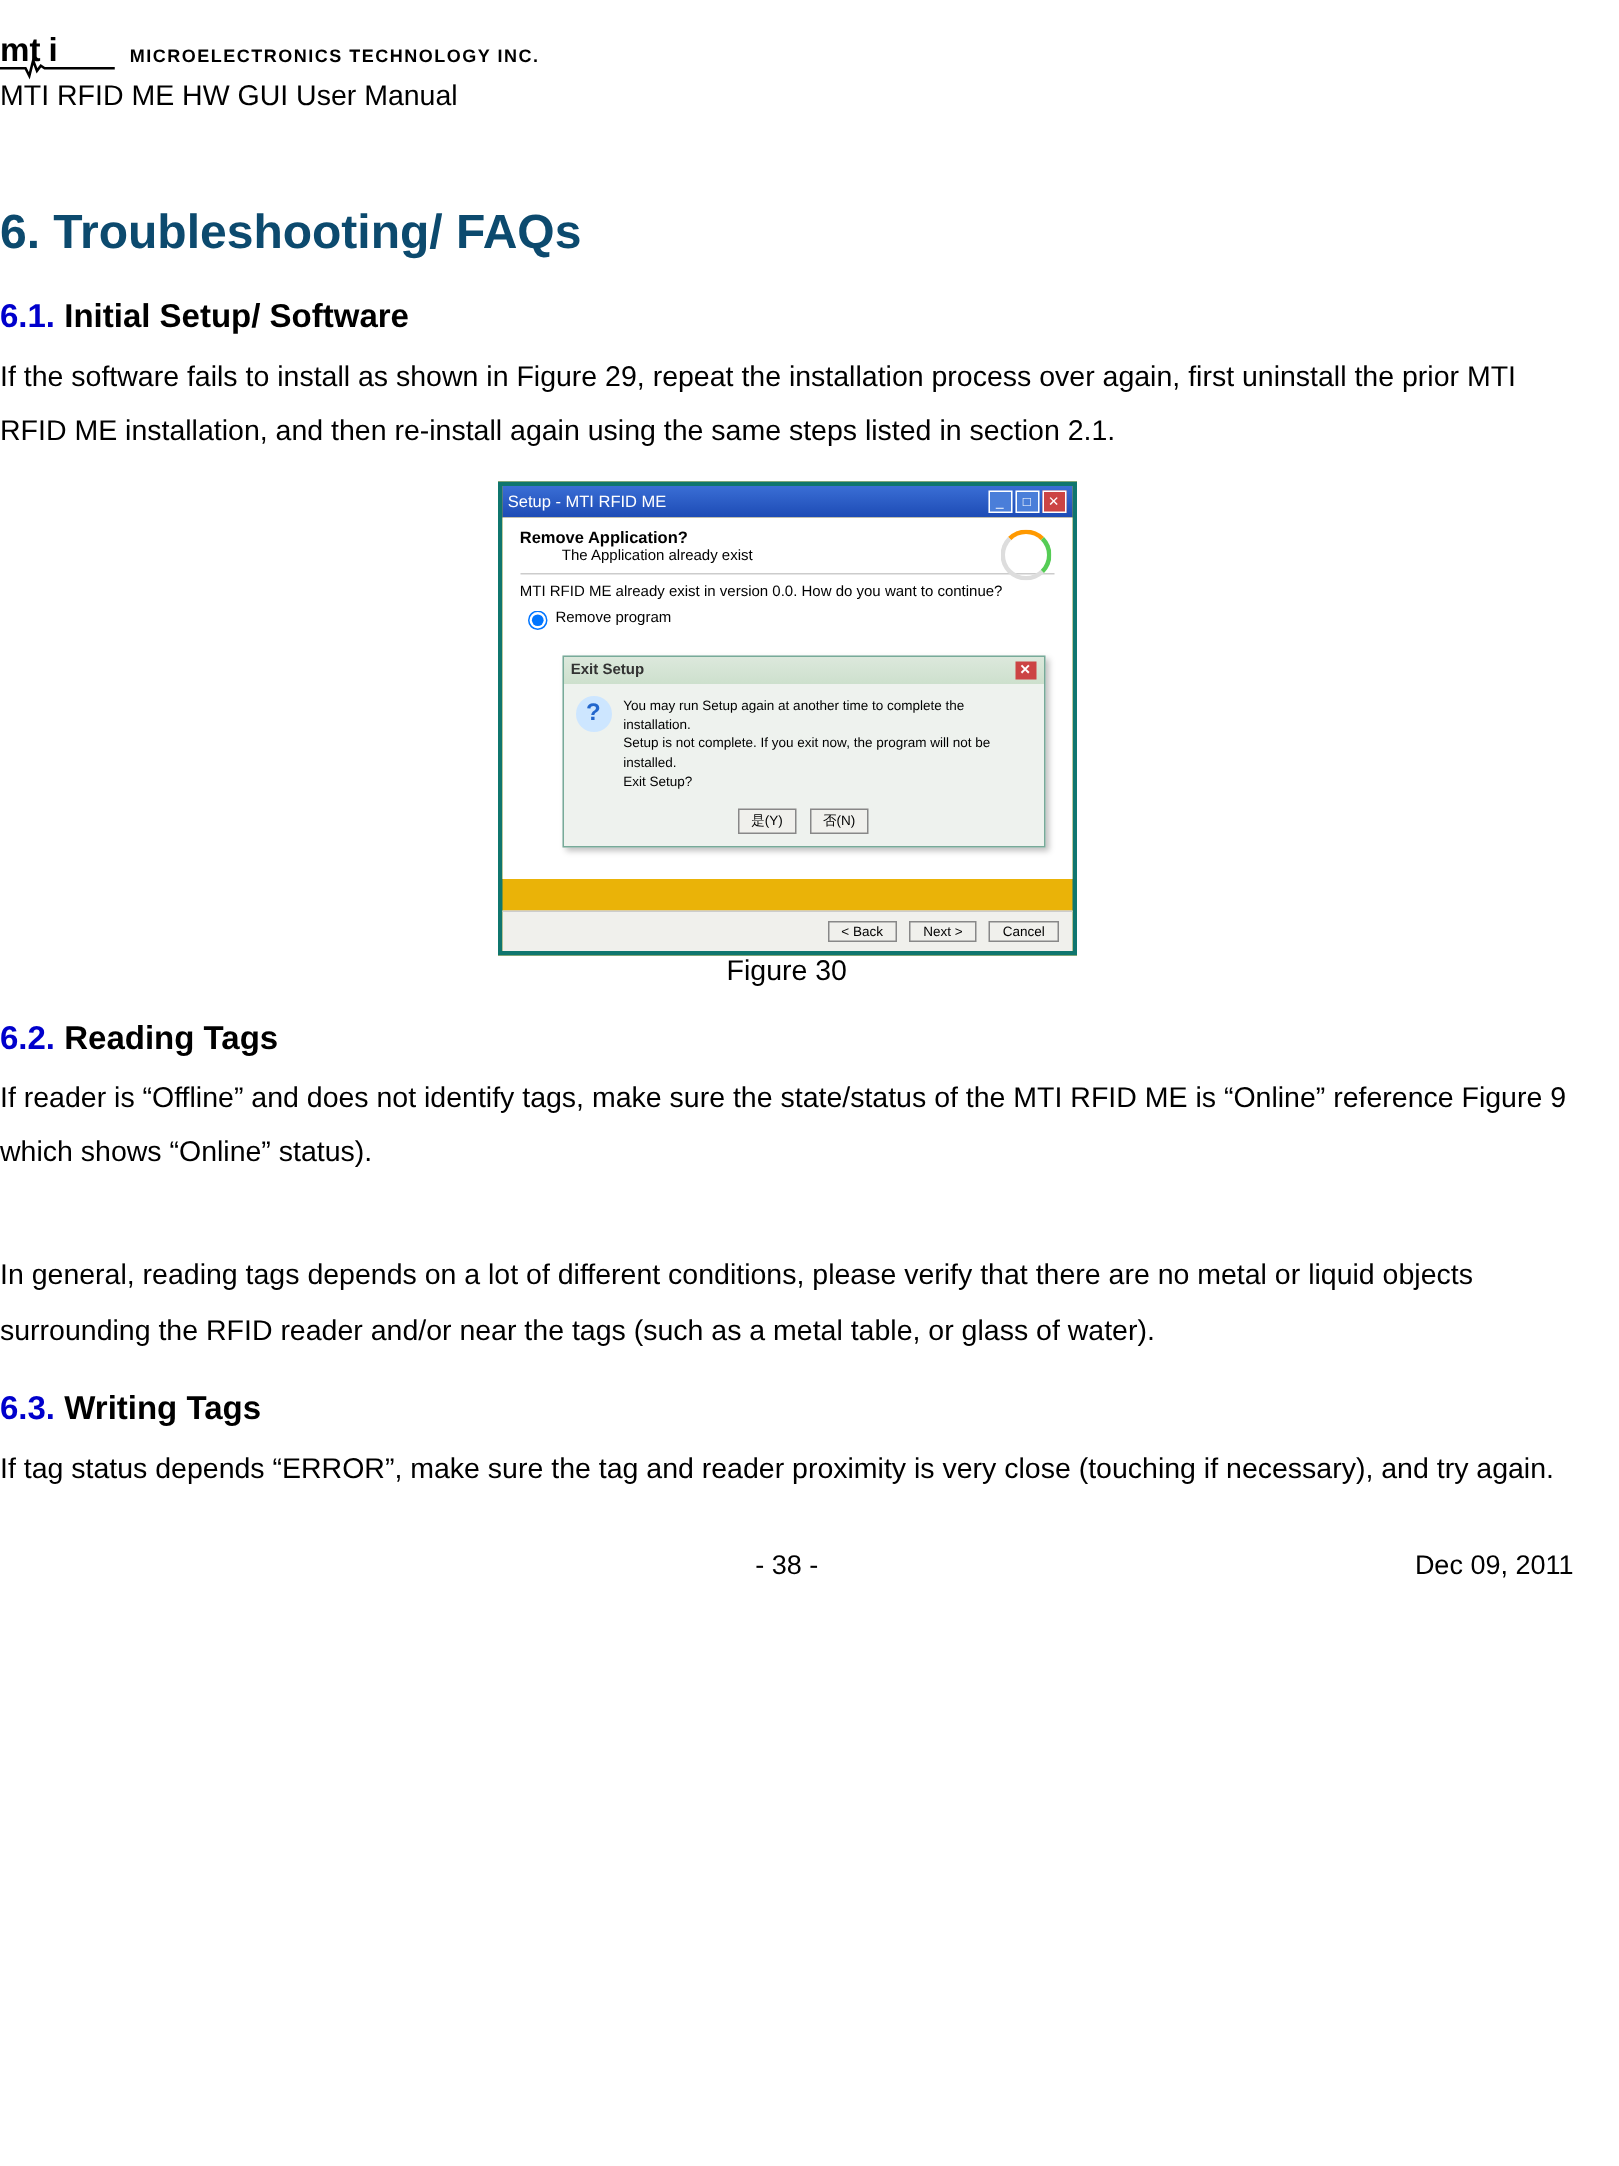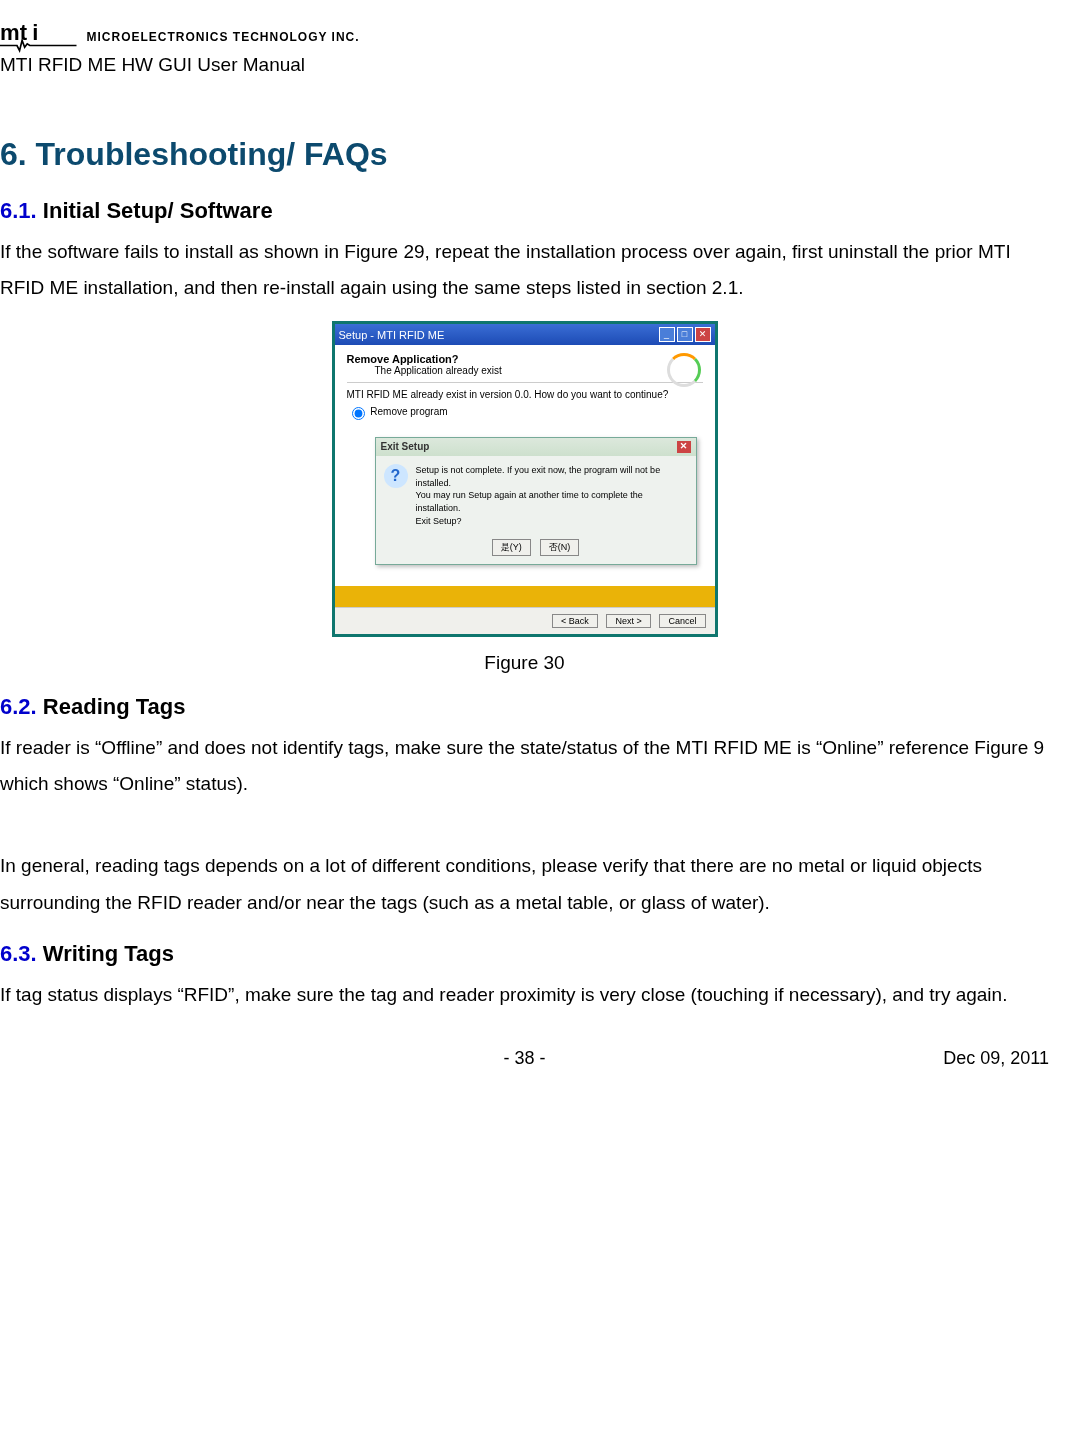--- a/index.html
+++ b/index.html
@@ -51,21 +51,20 @@
       font-size: 19px;
       line-height: 1.9;
       margin: 5px 0;
     }
     .figure-area {
       text-align: center;
       margin: 15px 0;
     }
     .figcaption {
       font-size: 19px;
-      margin-top: 15px;
     }
     .footer {
       display: flex;
       justify-content: space-between;
       font-size: 18px;
       padding: 30px 0 10px 0;
     }
     .footer .center {
       position: absolute;
       left: 50%;
@@ -245,22 +244,22 @@
         </div>
 
         <div class="dlg">
           <div class="dlg-title">
             <span>Exit Setup</span>
             <span class="close">✕</span>
           </div>
           <div class="dlg-body">
             <div class="q-icon">?</div>
             <div>
+              <div>You may run Setup again at another time to complete the installation.</div>
               <div>Setup is not complete. If you exit now, the program will not be installed.</div>
-              <div>You may run Setup again at another time to complete the installation.</div>
               <div>Exit Setup?</div>
             </div>
           </div>
           <div class="dlg-btns">
             <button>是(Y)</button>
             <button>否(N)</button>
           </div>
         </div>
       </div>
       <div class="wiz-btns">
@@ -277,21 +276,21 @@
     <span class="black">Reading Tags</span>
   </h2>
   <p>If reader is “Offline” and does not identify tags, make sure the state/status of the MTI RFID ME is “Online” reference Figure 9 which shows “Online” status).</p>
   <p>&nbsp;</p>
   <p>In general, reading tags depends on a lot of different conditions, please verify that there are no metal or liquid objects surrounding the RFID reader and/or near the tags (such as a metal table, or glass of water).</p>
 
   <h2>
     <span>6.3.</span>
     <span class="black">Writing Tags</span>
   </h2>
-  <p>If tag status displays “RFID”, make sure the tag and reader proximity is very close (touching if necessary), and try again.</p>
+  <p>If tag status depends “ERROR”, make sure the tag and reader proximity is very close (touching if necessary), and try again.</p>
 
   <div class="footer" style="position:relative">
     <span></span>
     <span class="center">- 38 -</span>
     <span>Dec 09, 2011</span>
   </div>
 
 </div>
 
 </body></html>

